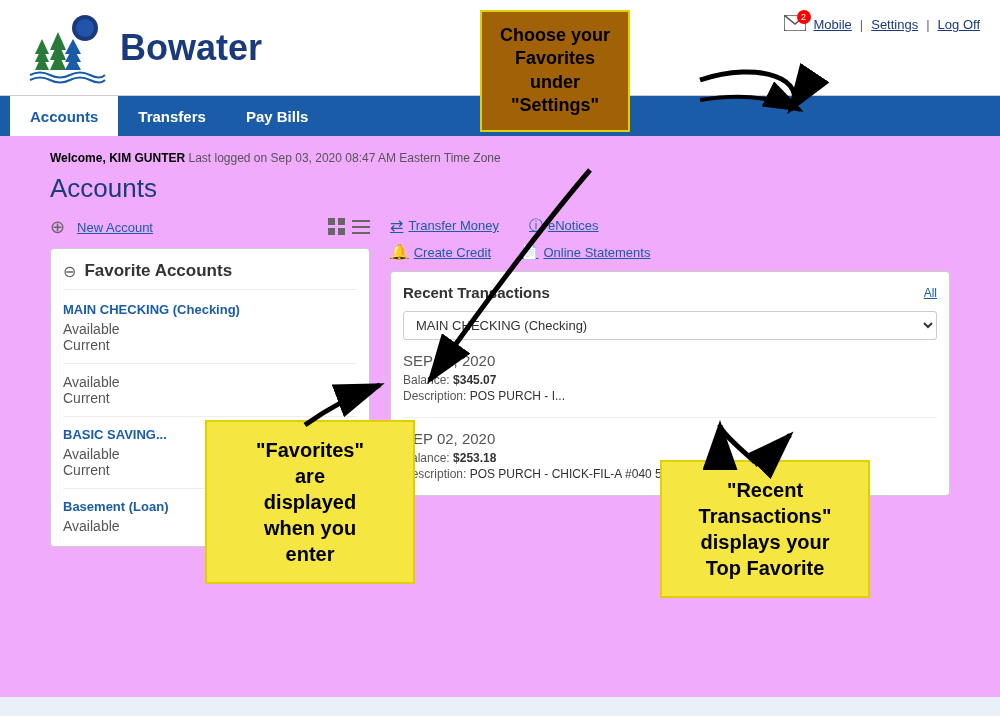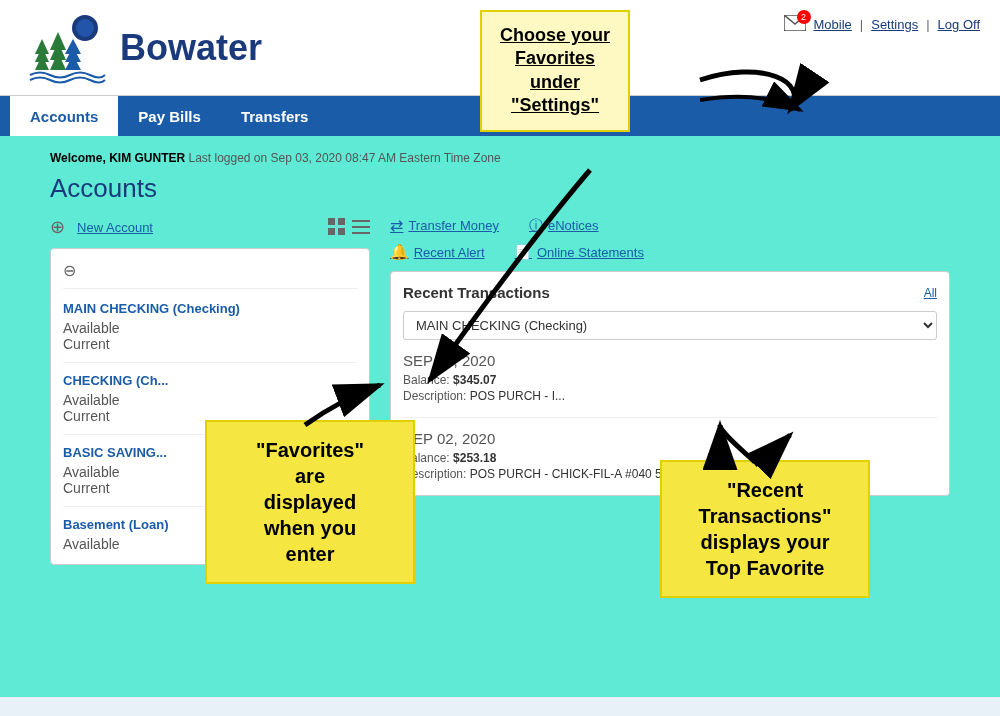--- a/index.html
+++ b/index.html
@@ -36,31 +36,30 @@
     }
     .logo-credit-union {
       font-size: 26px;
       font-weight: bold;
       color: #1a3a7c;
       line-height: 1;
     }
 
     
     .callout-box {
-      background: #fef9c3;
+      background: #a16207;
       border: 2px solid #e0d000;
       padding: 12px 18px;
       font-size: 18px;
       font-weight: bold;
       color: #000;
       text-align: center;
       line-height: 1.3;
       max-width: 220px;
       position: relative;
-      text-decoration: underline;
     }
 
     
     .top-right-nav {
       display: flex;
       align-items: center;
       gap: 8px;
       font-size: 13px;
       color: #333;
       position: absolute;
@@ -110,21 +109,21 @@
       align-items: center;
       cursor: pointer;
     }
     .nav-item.active {
       background: white;
       color: #1a5ca8;
     }
 
     
     .main-content {
-      background: #5eead4;
+      background: #f0abfc;
       padding: 15px 50px;
       height: calc(716px - 40px - 115px);
       overflow: hidden;
     }
     .welcome-text {
       font-size: 12px;
       color: #555;
       margin-bottom: 8px;
     }
     .welcome-name { font-weight: bold; color: #000; }
@@ -375,22 +374,22 @@
       <span class="top-nav-link">Mobile</span>
       <span class="top-nav-sep">|</span>
       <span class="top-nav-link">Settings</span>
       <span class="top-nav-sep">|</span>
       <span class="top-nav-link">Log Off</span>
     </div>
   </div>
 
   <div class="nav-bar">
     <div class="nav-item active">Accounts</div>
+    <div class="nav-item">Transfers</div>
     <div class="nav-item">Pay Bills</div>
-    <div class="nav-item">Transfers</div>
   </div>
 
   <div class="main-content">
     <div class="welcome-text">
       <span class="welcome-name">Welcome, KIM GUNTER</span>
       <span>Last logged on Sep 03, 2020 08:47 AM Eastern Time Zone</span>
     </div>
     <div class="page-title">Accounts</div>
 
     <div class="content-grid">
@@ -412,36 +411,36 @@
               <rect x="0" y="2" width="18" height="2" fill="#666"></rect>
               <rect x="0" y="8" width="18" height="2" fill="#666"></rect>
               <rect x="0" y="14" width="18" height="2" fill="#666"></rect>
             </svg>
           </div>
         </div>
 
         <div class="accounts-card">
           <div class="card-header">
             <span style="color:#666;font-size:16px;">⊖</span>
+            <span class="card-header-title">Favorite Accounts</span>
           </div>
 
           <div class="account-item">
             <div class="account-name">MAIN CHECKING (Checking)</div>
             <div class="account-row">
               <span>Available</span>
               <span></span>
             </div>
             <div class="account-row">
               <span>Current</span>
               <span></span>
             </div>
           </div>
 
           <div class="account-item">
-            <div class="account-name">CHECKING (Ch...</div>
             <div class="account-row">
               <span>Available</span>
             </div>
             <div class="account-row">
               <span>Current</span>
             </div>
           </div>
 
           <div class="account-item">
             <div class="account-name">BASIC SAVING...</div>
@@ -470,21 +469,21 @@
             <span>Transfer Money</span>
           </a>
           <a class="right-link">
             <span style="font-size:14px;">ⓘ</span>
             <span>eNotices</span>
           </a>
         </div>
         <div class="right-links-row" style="margin-bottom:10px;">
           <a class="right-link">
             <span style="font-size:15px;">🔔</span>
-            <span>Recent Alert</span>
+            <span>Create Credit</span>
           </a>
           <a class="right-link">
             <span style="font-size:14px;">📄</span>
             <span>Online Statements</span>
           </a>
         </div>
 
         <div class="transactions-card">
           <div class="transactions-header">
             <span class="transactions-title">Recent Transactions</span>

